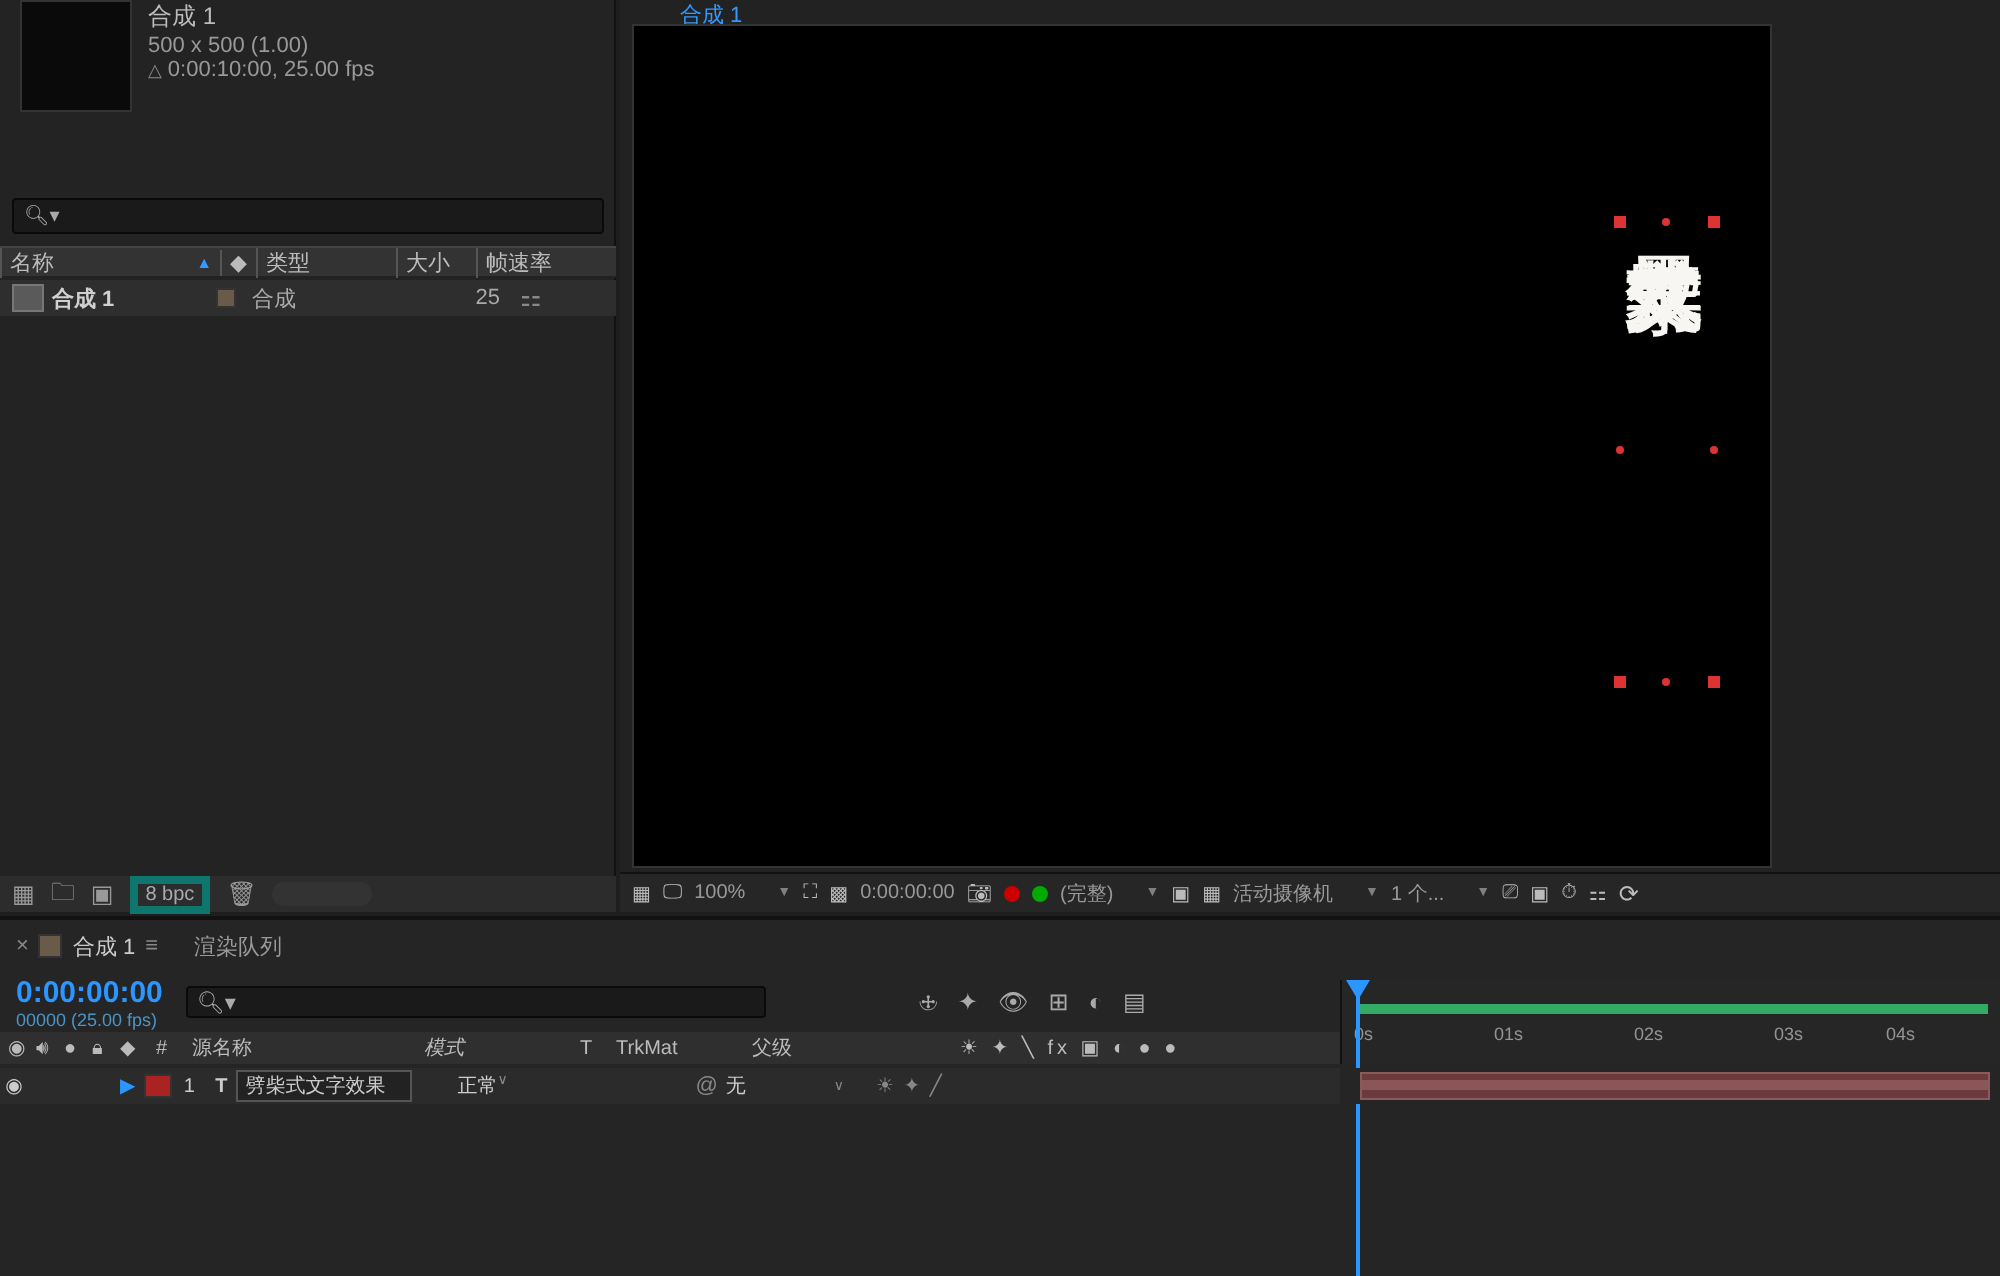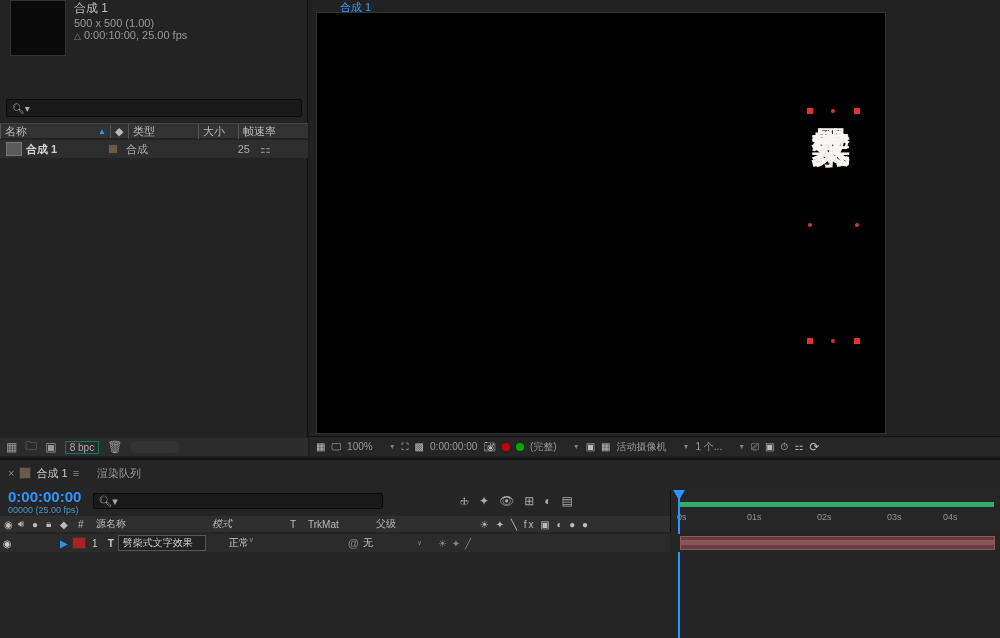--- a/index.html
+++ b/index.html
@@ -28,21 +28,21 @@
 .project-row { position: absolute; left: 0; top: 140px; width: 308px; height: 18px; background: #2e2e2e; display: flex; align-items: center; }
 .pr-icon { width: 16px; height: 14px; margin-left: 6px; background: #5a5a5a; border: 1px solid #777; display: inline-block; }
 .pr-name { color: #d0d0d0; font-weight: bold; padding-left: 4px; width: 82px; }
 .pr-tag { width: 10px; height: 10px; background: #6a5a4a; border: 1px solid #333; margin-left: 4px; }
 .pr-type { padding-left: 8px; color: #aaa; width: 70px; }
 .pr-fps { text-align: right; width: 62px; color: #aaa; }
 .pr-chain { margin-left: 10px; color: #888; font-size: 12px; }
 
 .project-footer { position: absolute; left: 0; top: 438px; width: 308px; height: 18px; background: #2c2c2c; display: flex; align-items: center; gap: 8px; padding: 0 6px; }
 .pf-icon { color: #999; font-size: 12px; }
-.bpc-box { border: 1px solid #0f766e; padding: 0 4px; font-size: 10px; }
+.bpc-box { border: 4px solid #0f766e; padding: 0 4px; font-size: 10px; }
 .pf-pill { width: 50px; height: 12px; background: #333; border-radius: 6px; }
 
 
 .viewer-panel { position: absolute; left: 310px; top: 0; width: 690px; height: 456px; background: #222; }
 .viewer-tab { position: absolute; left: 30px; top: 0; color: #3399ff; font-size: 11px; }
 .comp-canvas { position: absolute; left: 6px; top: 12px; width: 570px; height: 422px; background: #000; border: 1px solid #333; }
 .vertical-text { position: absolute; left: 494px; top: 85px; color: #f8f6f2; font-family: "SimSun","STSong","SimHei","Songti SC", "Microsoft YaHei", serif; font-size: 38px; line-height: 40px; writing-mode: vertical-rl; text-orientation: upright; letter-spacing: 0px; text-shadow: 0 0 1px #000; transform: scaleX(1.05); font-weight: 400; }
 .sel-handle { position: absolute; width: 6px; height: 6px; background: #d33; }
 .sel-dot { position: absolute; width: 4px; height: 4px; background: #d33; border-radius: 2px; }
 

